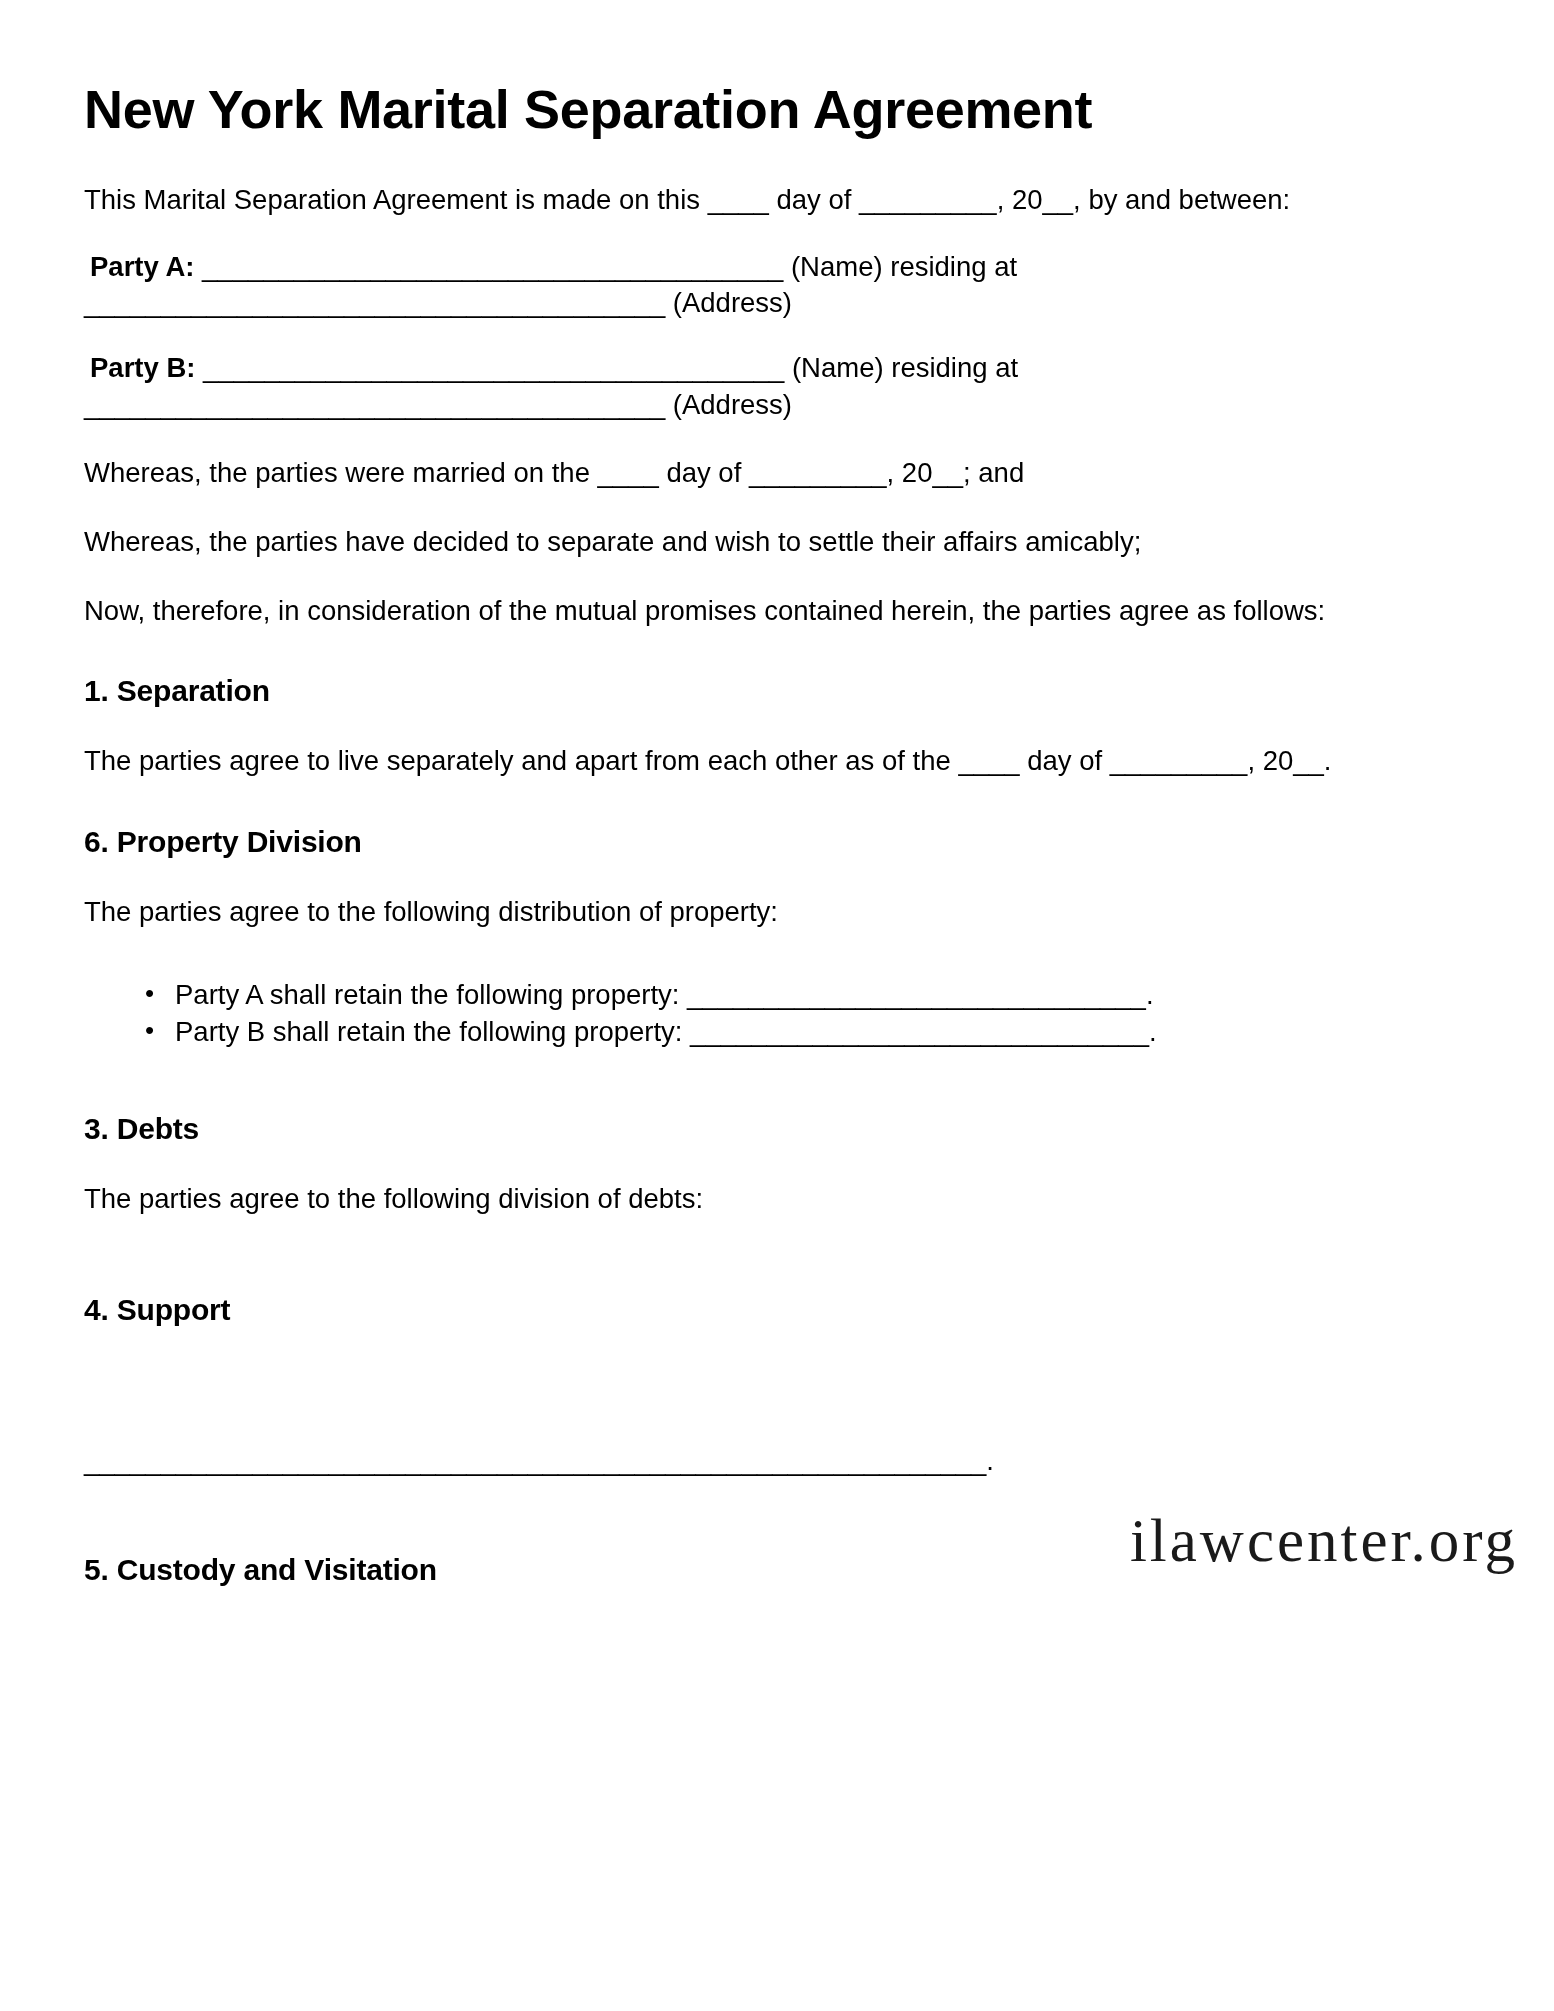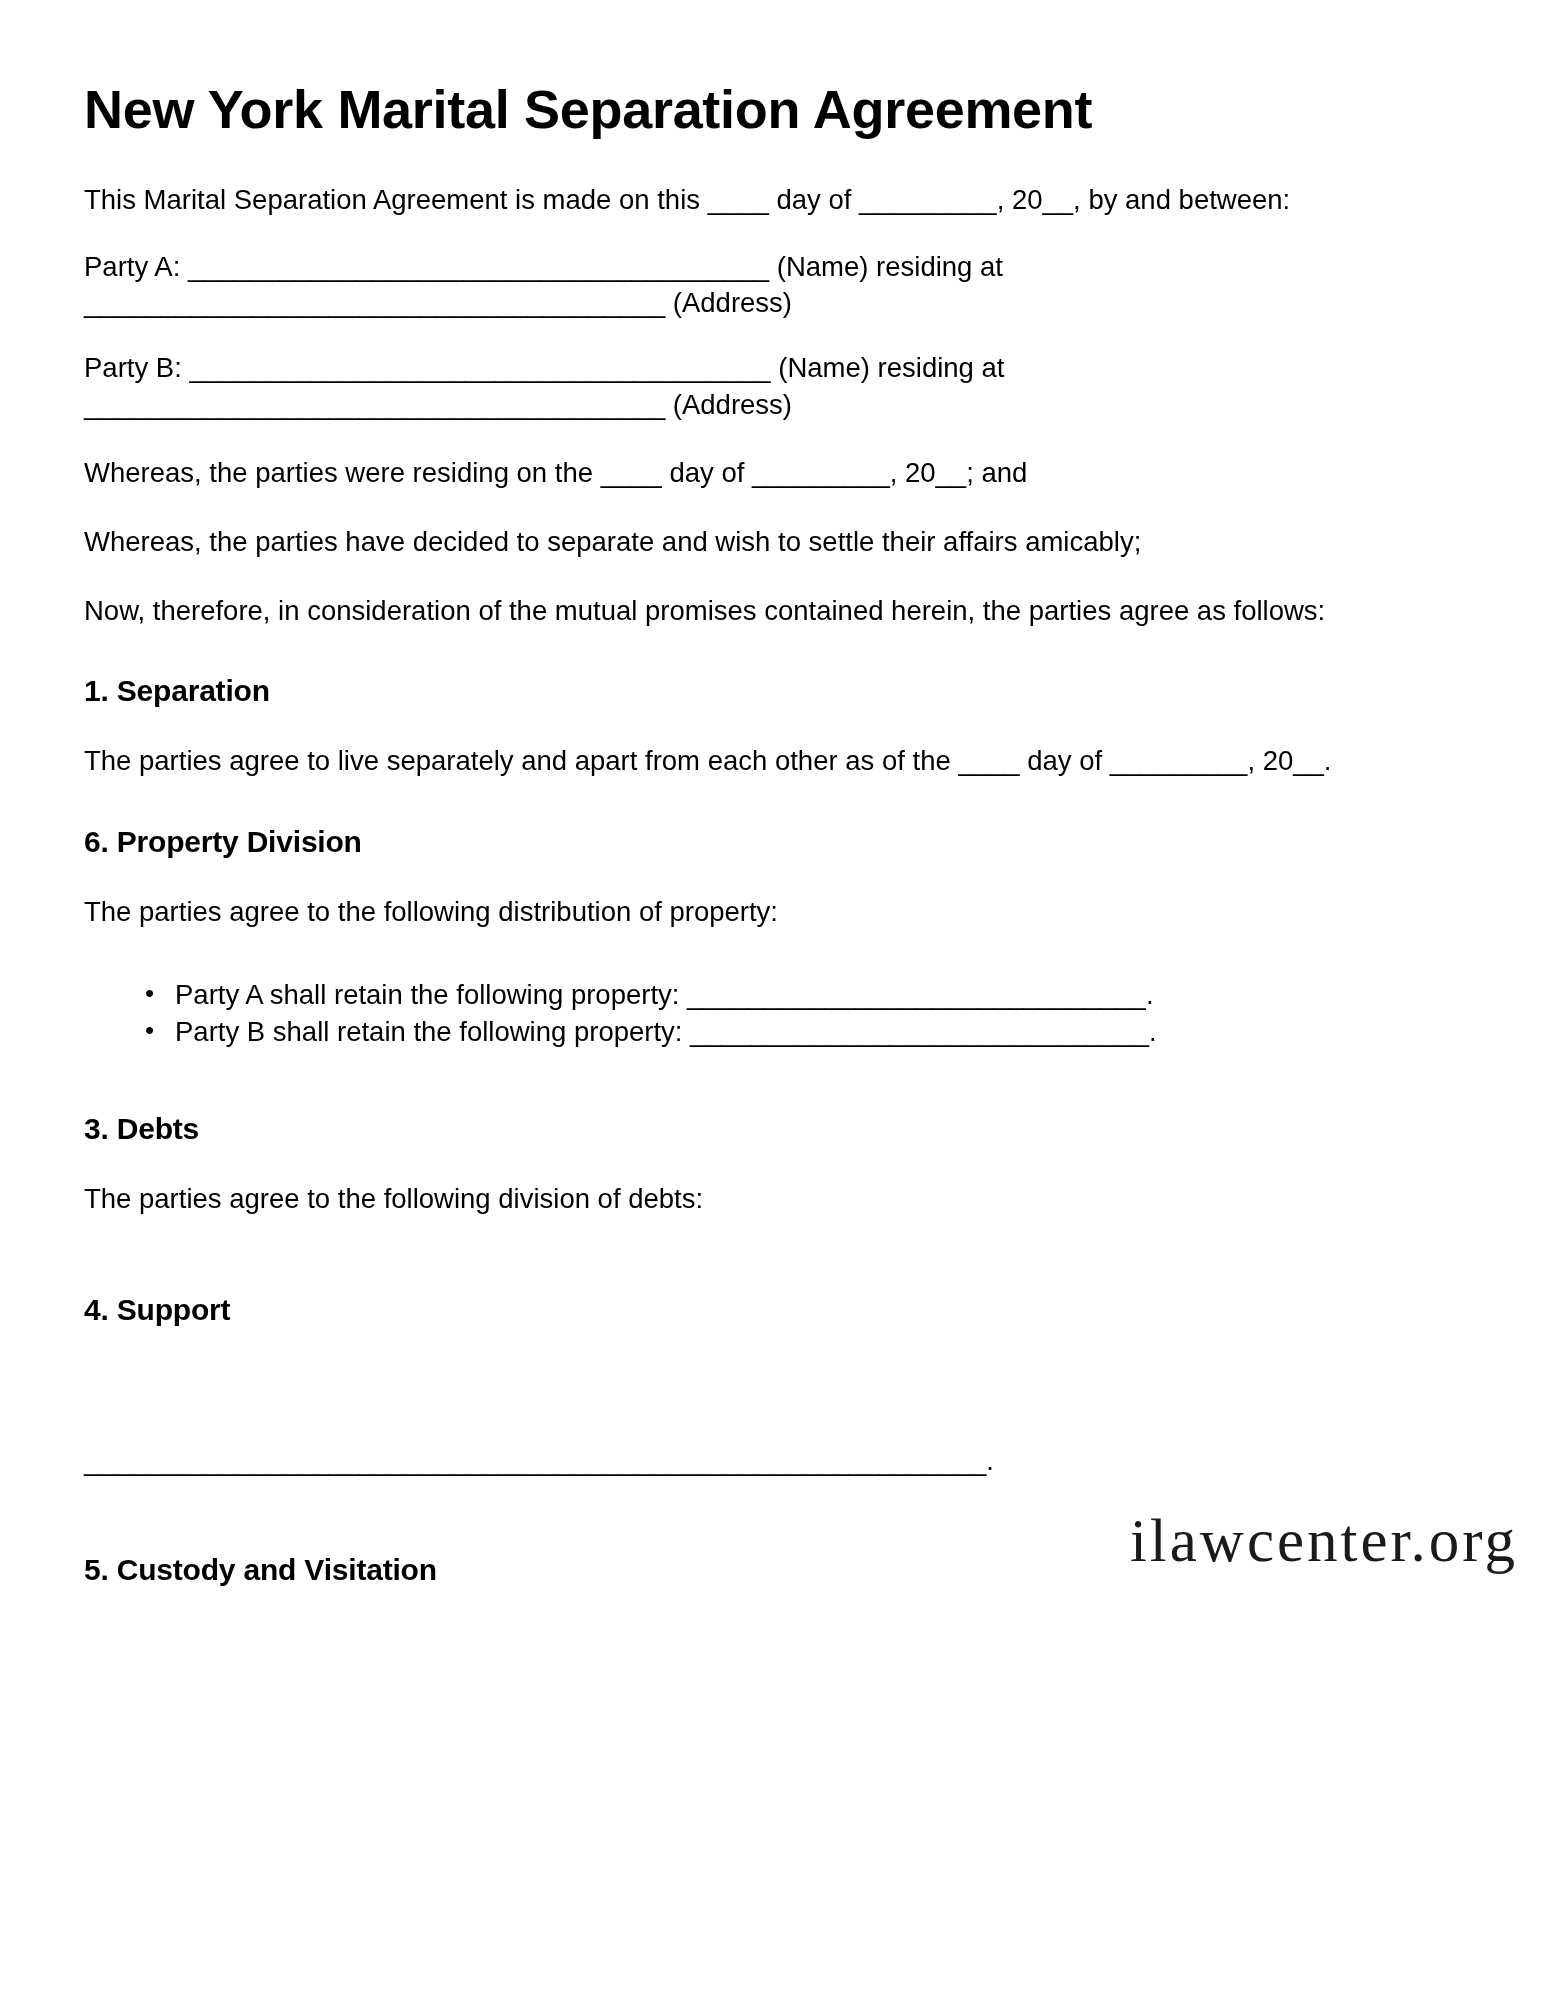--- a/index.html
+++ b/index.html
@@ -44,21 +44,21 @@
     line-height: 1.34;
     margin: 0;
   }
   .gap-intro   { height: 40px; }
   .gap-partyA  { height: 30px; }
   .gap-partyB  { height: 28px; }
   .gap-wh1     { height: 31px; }
   .gap-wh2     { height: 32px; }
   .gap-now     { height: 32px; }
 
-  .party-label { font-weight: normal; }
+  .party-label { font-weight: bold; margin-left: 6px; }
 
   
   .fill { white-space: pre; }
 
   
   h2.section {
     font-size: 30px;
     font-weight: bold;
     line-height: 1.2;
     margin: 0;
@@ -129,21 +129,21 @@
     </p>
 
     <div class="gap-partyB"></div>
 
     <p class="para">
       <span class="party-label">Party B:</span><span class="fill"> ______________________________________ </span><span>(Name) residing at</span><br><span class="fill">______________________________________ </span><span>(Address)</span>
     </p>
 
     <div class="gap-wh1"></div>
 
-    <p class="para">Whereas, the parties were residing on the ____ day of _________, 20__; and</p>
+    <p class="para">Whereas, the parties were married on the ____ day of _________, 20__; and</p>
 
     <div class="gap-wh2"></div>
 
     <p class="para">Whereas, the parties have decided to separate and wish to settle their affairs amicably;</p>
 
     <div class="gap-now"></div>
 
     <p class="para">Now, therefore, in consideration of the mutual promises contained herein, the parties agree as follows:</p>
 
     <div class="gap-h-before"></div>

